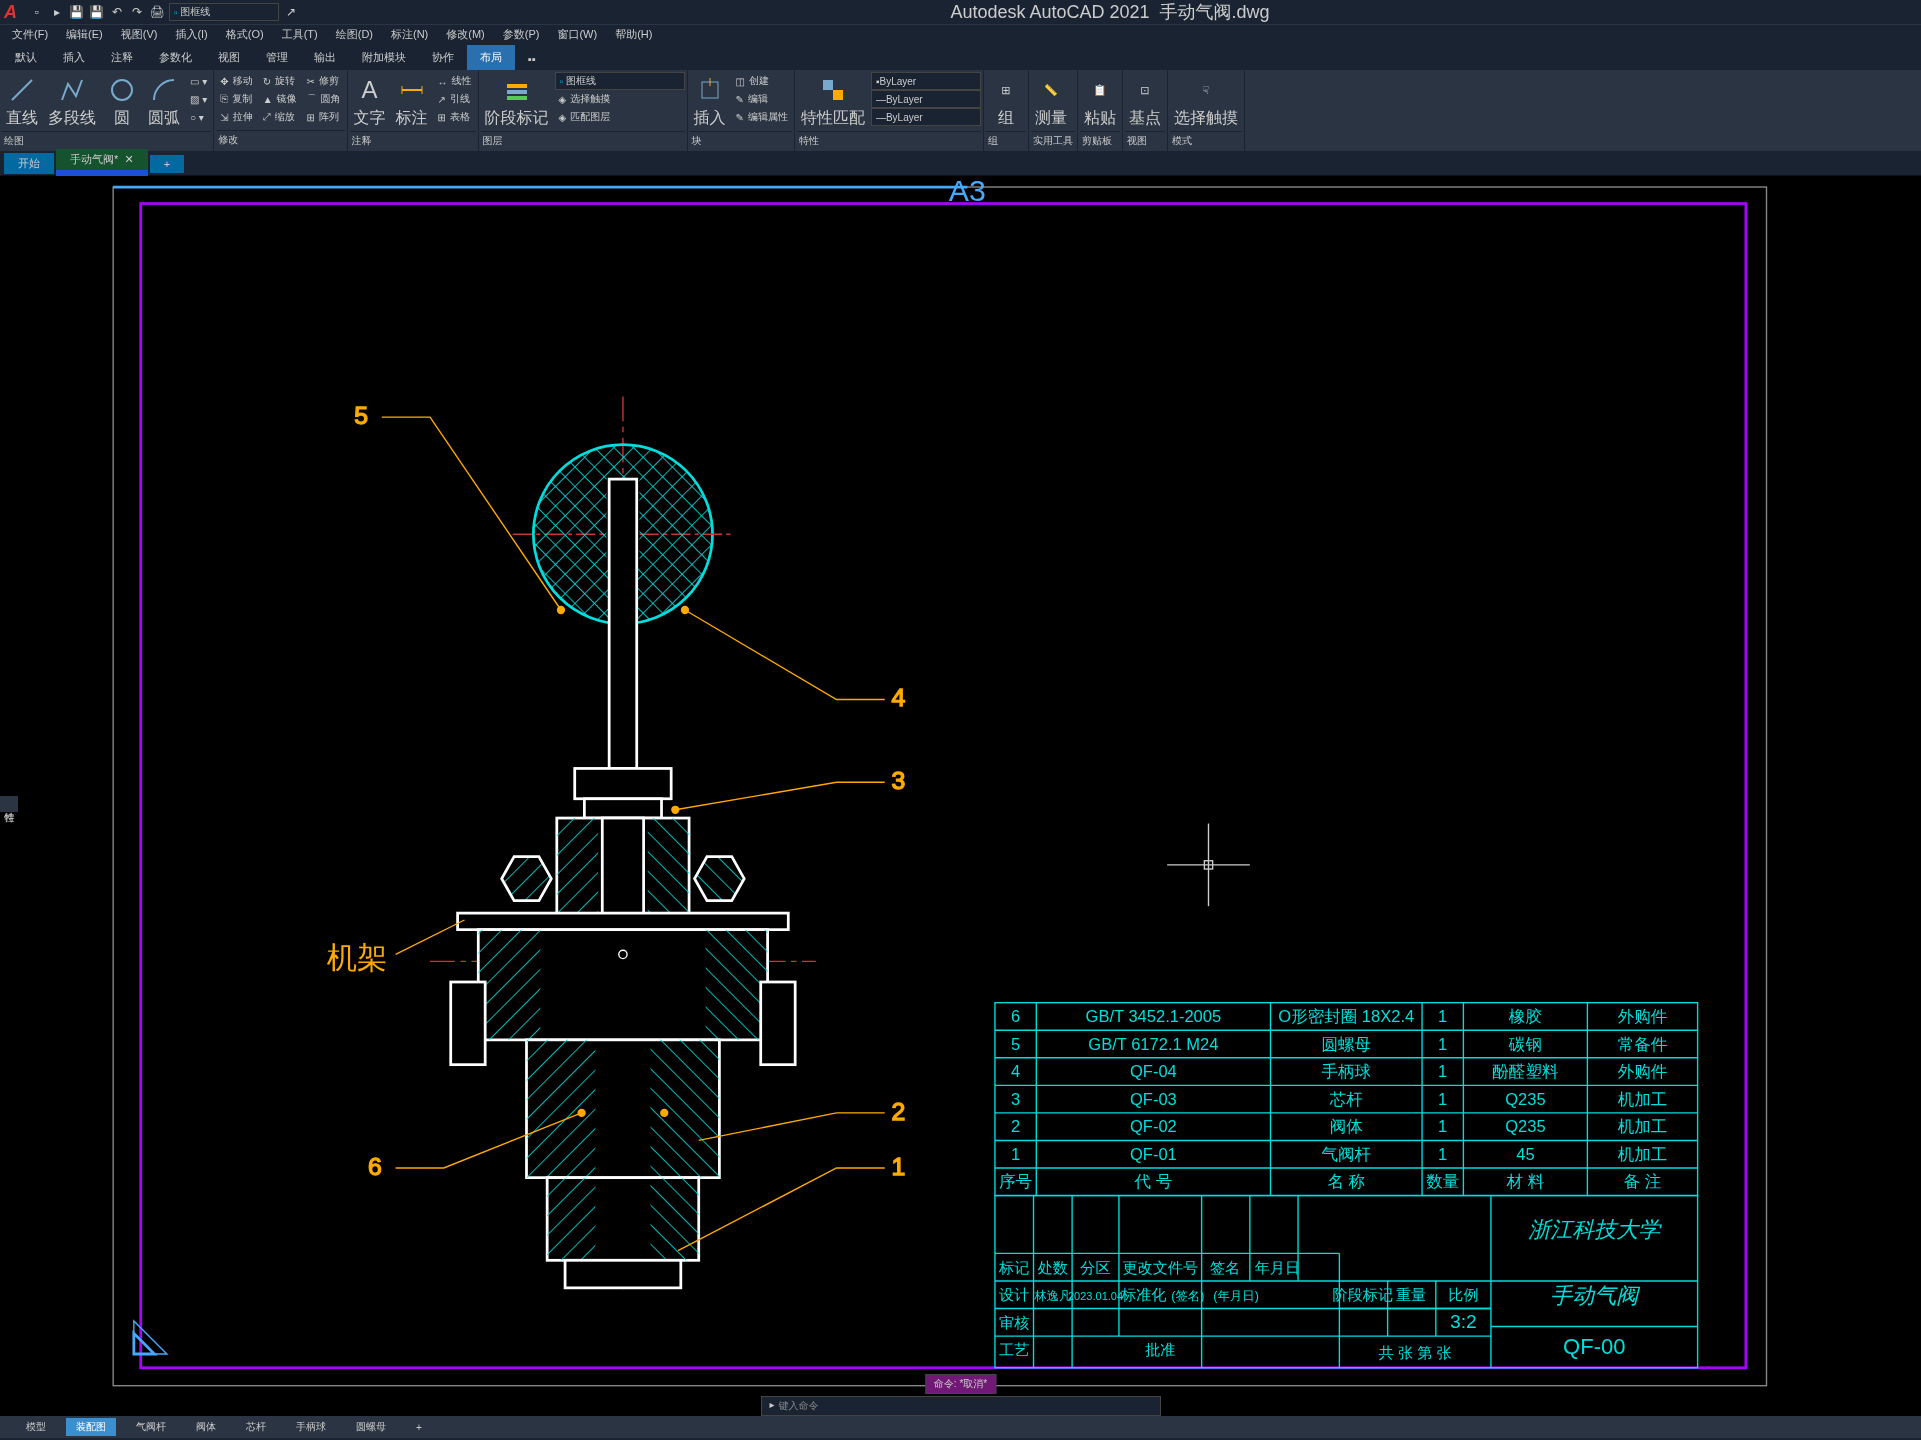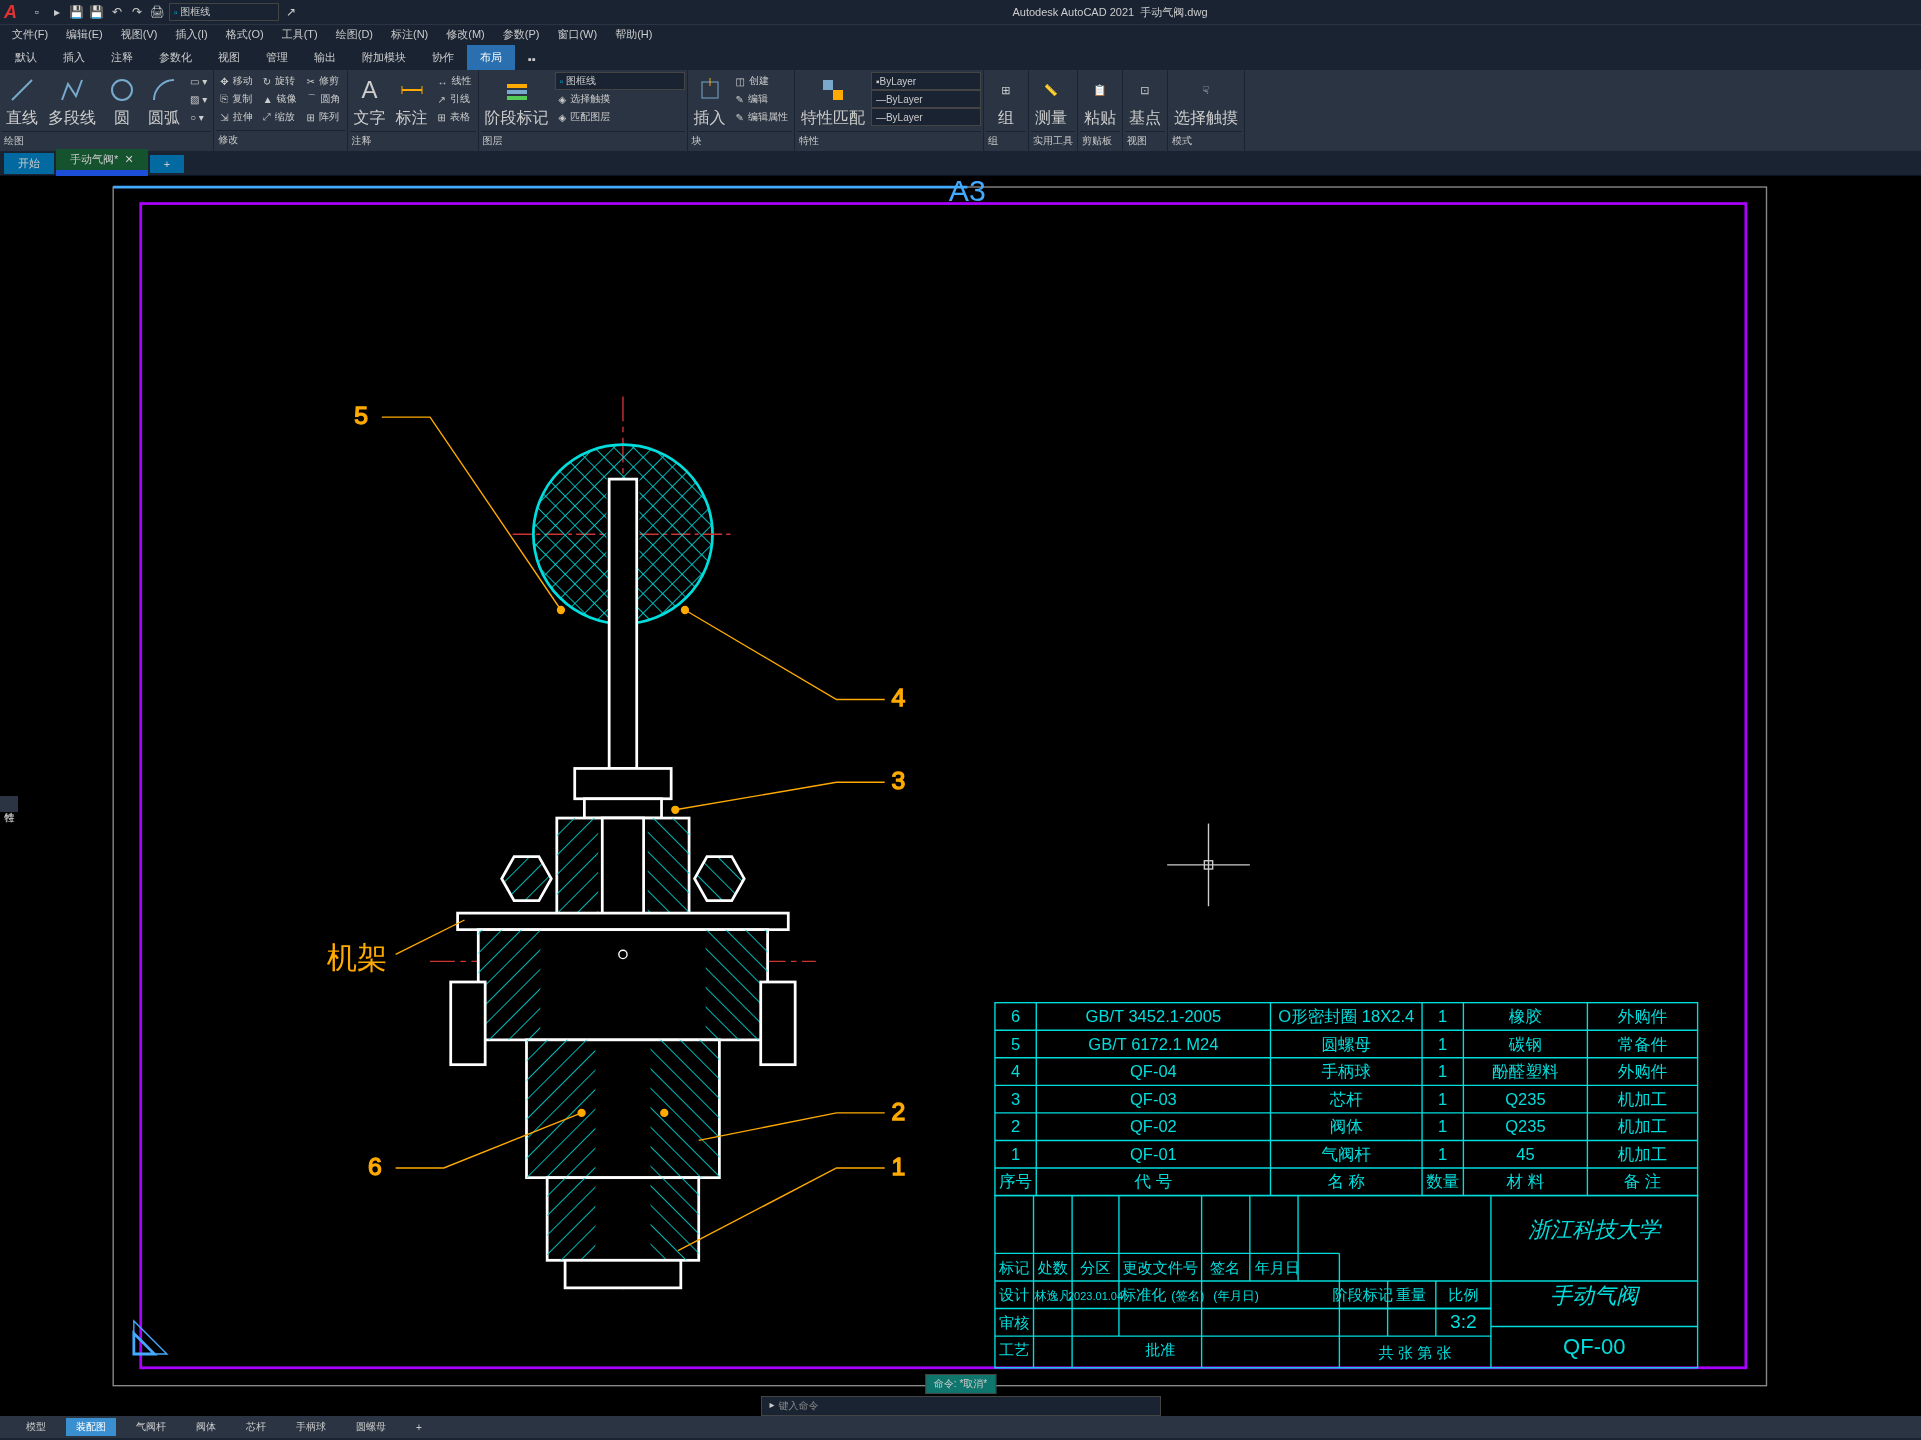--- a/index.html
+++ b/index.html
@@ -1,21 +1,21 @@
 <!DOCTYPE html>
 <html><head>
 <meta charset="utf-8">
 <style>
 *{margin:0;padding:0;box-sizing:border-box;font-family:"Microsoft YaHei",sans-serif;user-select:none}
 body{background:#1a2332;color:#ccc;font-size:11px;overflow:hidden;width:1921px;height:1440px;transform-origin:top left}
 .titlebar{height:24px;background:#1a2332;display:flex;align-items:center;padding:0 4px;gap:4px}
 .logo{color:#d33;font-size:18px;font-weight:bold;font-style:italic;margin-right:8px}
 .titlebar-icons{display:flex;gap:4px}
 .tb-icon{width:16px;height:16px;display:flex;align-items:center;justify-content:center;color:#ccc;font-size:12px}
-.titlebar-center{flex:1;text-align:center;color:#ccc;font-size:11px}
+.titlebar-center{flex:1;text-align:center;color:#ccc;font-size:18px}
 .menubar{height:22px;background:#1a2332;display:flex;padding:0 4px;gap:2px;border-top:1px solid #2a3442}
 .menu-item{padding:2px 8px;color:#ccc;font-size:11px;cursor:pointer}
 .tabbar{height:24px;background:#1a2332;display:flex;align-items:flex-end;padding:0 2px}
 .tab{padding:4px 12px;color:#ccc;font-size:11px;cursor:pointer;border:1px solid transparent}
 .tab.active{background:#2a6fb0;color:#fff}
 .ribbon{height:82px;background:#2a3442;display:flex;border-bottom:1px solid #1a2332}
 .ribbon-panel{display:flex;flex-direction:column;border-right:1px solid #1a2332;padding:2px}
 .ribbon-panel-content{display:flex;flex:1;gap:2px;align-items:flex-start}
 .ribbon-panel-label{text-align:left;font-size:10px;color:#ccc;padding:2px;border-top:1px solid #1a2332}
 .ribbon-btn{display:flex;flex-direction:column;align-items:center;padding:2px 4px;cursor:pointer;gap:2px}
@@ -26,21 +26,21 @@
 .layer-combo{background:#1a2332;color:#ccc;height:18px;width:110px;font-size:10px;padding:0 4px;display:flex;align-items:center;border:1px solid #444}
 .doctabs{height:24px;background:#1a2332;display:flex;align-items:center;padding:0 4px;gap:2px;border-bottom:1px solid #0a1220}
 .doctab{padding:3px 14px;color:#ccc;font-size:11px;cursor:pointer;background:#0369a1}
 .doctab.active{background:#14532d;border-bottom:8px solid #1d4ed8}
 .canvas-area{position:relative;background:#000;height:calc(100% - 200px);overflow:hidden}
 .sidebar-tab{position:absolute;left:0;top:50%;writing-mode:vertical-rl;background:#2a3442;color:#ccc;padding:8px 2px;font-size:10px;cursor:pointer}
 .drawing-svg{width:100%;height:100%}
 .bottom-tabs{height:22px;background:#2a3442;display:flex;align-items:center;padding:0 16px;gap:10px}
 .btab{padding:2px 10px;font-size:10px;color:#ccc;cursor:pointer}
 .btab.active{background:#3a8fd0;color:#fff}
-.status-bar{position:absolute;bottom:22px;left:50%;transform:translateX(-50%);background:#0f766e;color:#ccc;font-size:10px;padding:2px 8px;display:flex;gap:8px;border:1px solid #444}
+.status-bar{position:absolute;bottom:22px;left:50%;transform:translateX(-50%);background:#701a75;color:#ccc;font-size:10px;padding:2px 8px;display:flex;gap:8px;border:1px solid #444}
 .cmdline{position:absolute;bottom:0;left:50%;transform:translateX(-50%);background:#1a2332;color:#888;font-size:10px;padding:2px 8px;display:flex;gap:4px;border:1px solid #444;width:400px}
 svg text{font-family:"SimSun","Microsoft YaHei",sans-serif}
 </style>
 </head>
 <body>
 
 <div class="titlebar">
   <span class="logo">A</span>
   <div class="titlebar-icons">
     <span class="tb-icon">▫</span>

